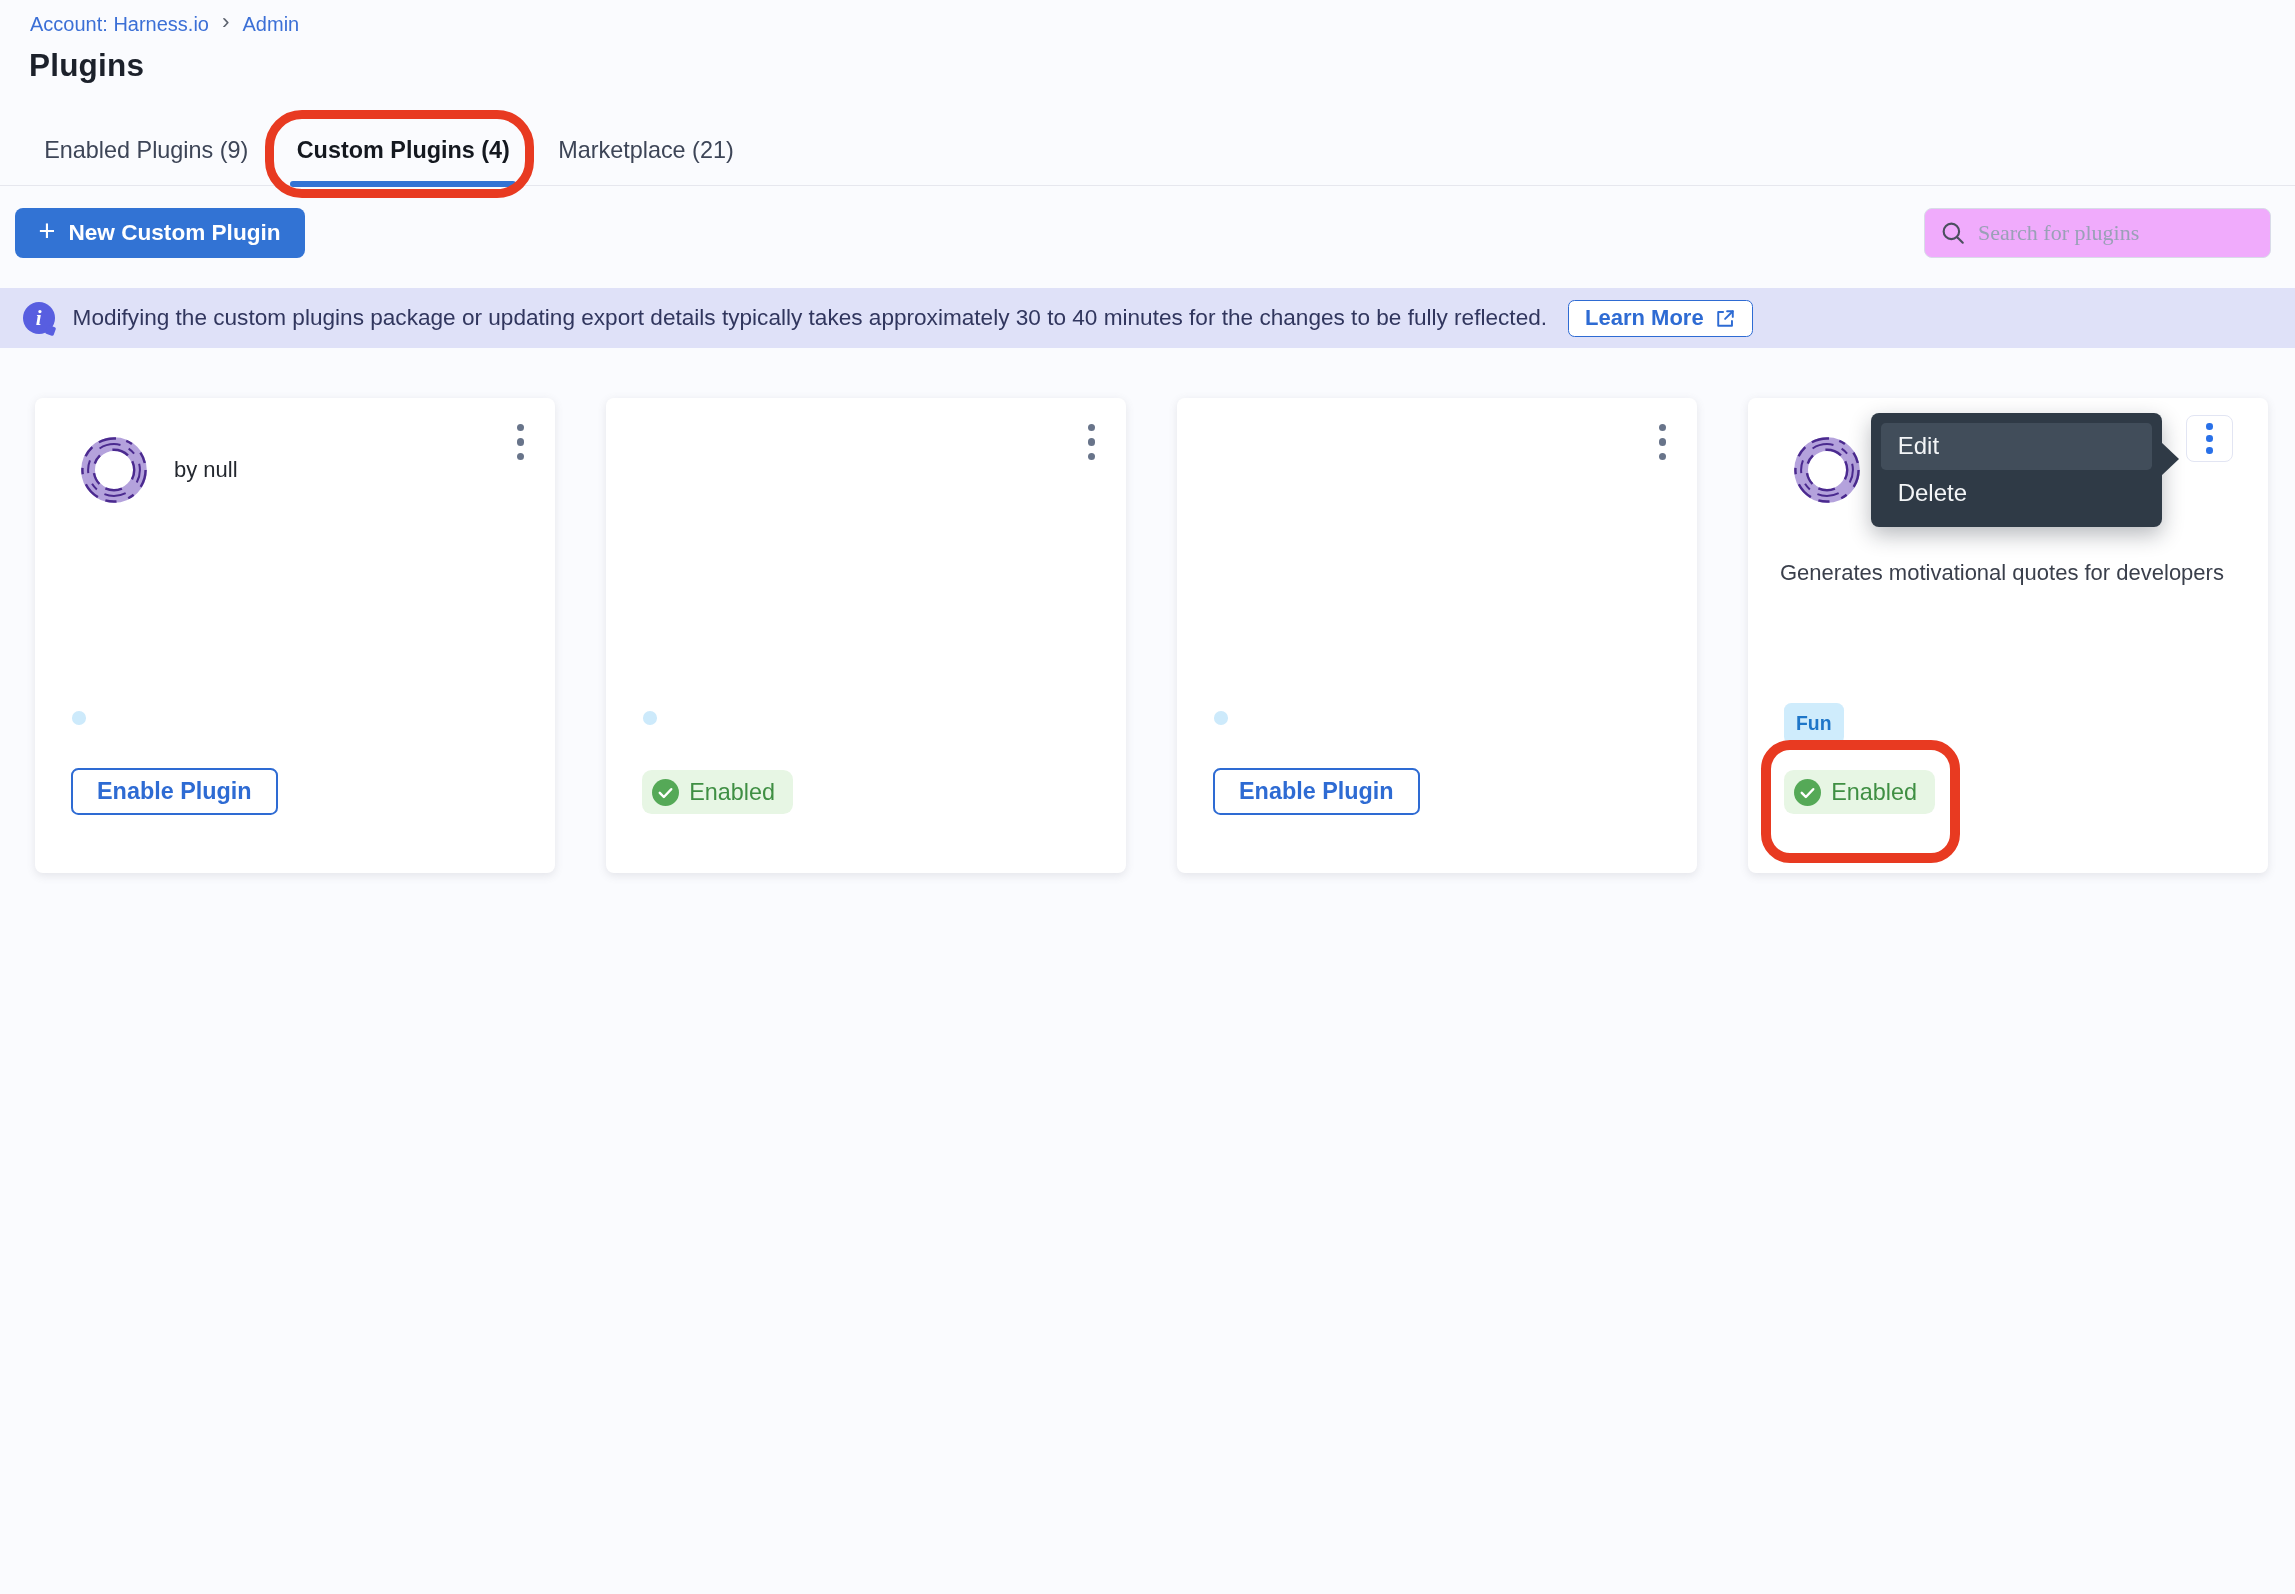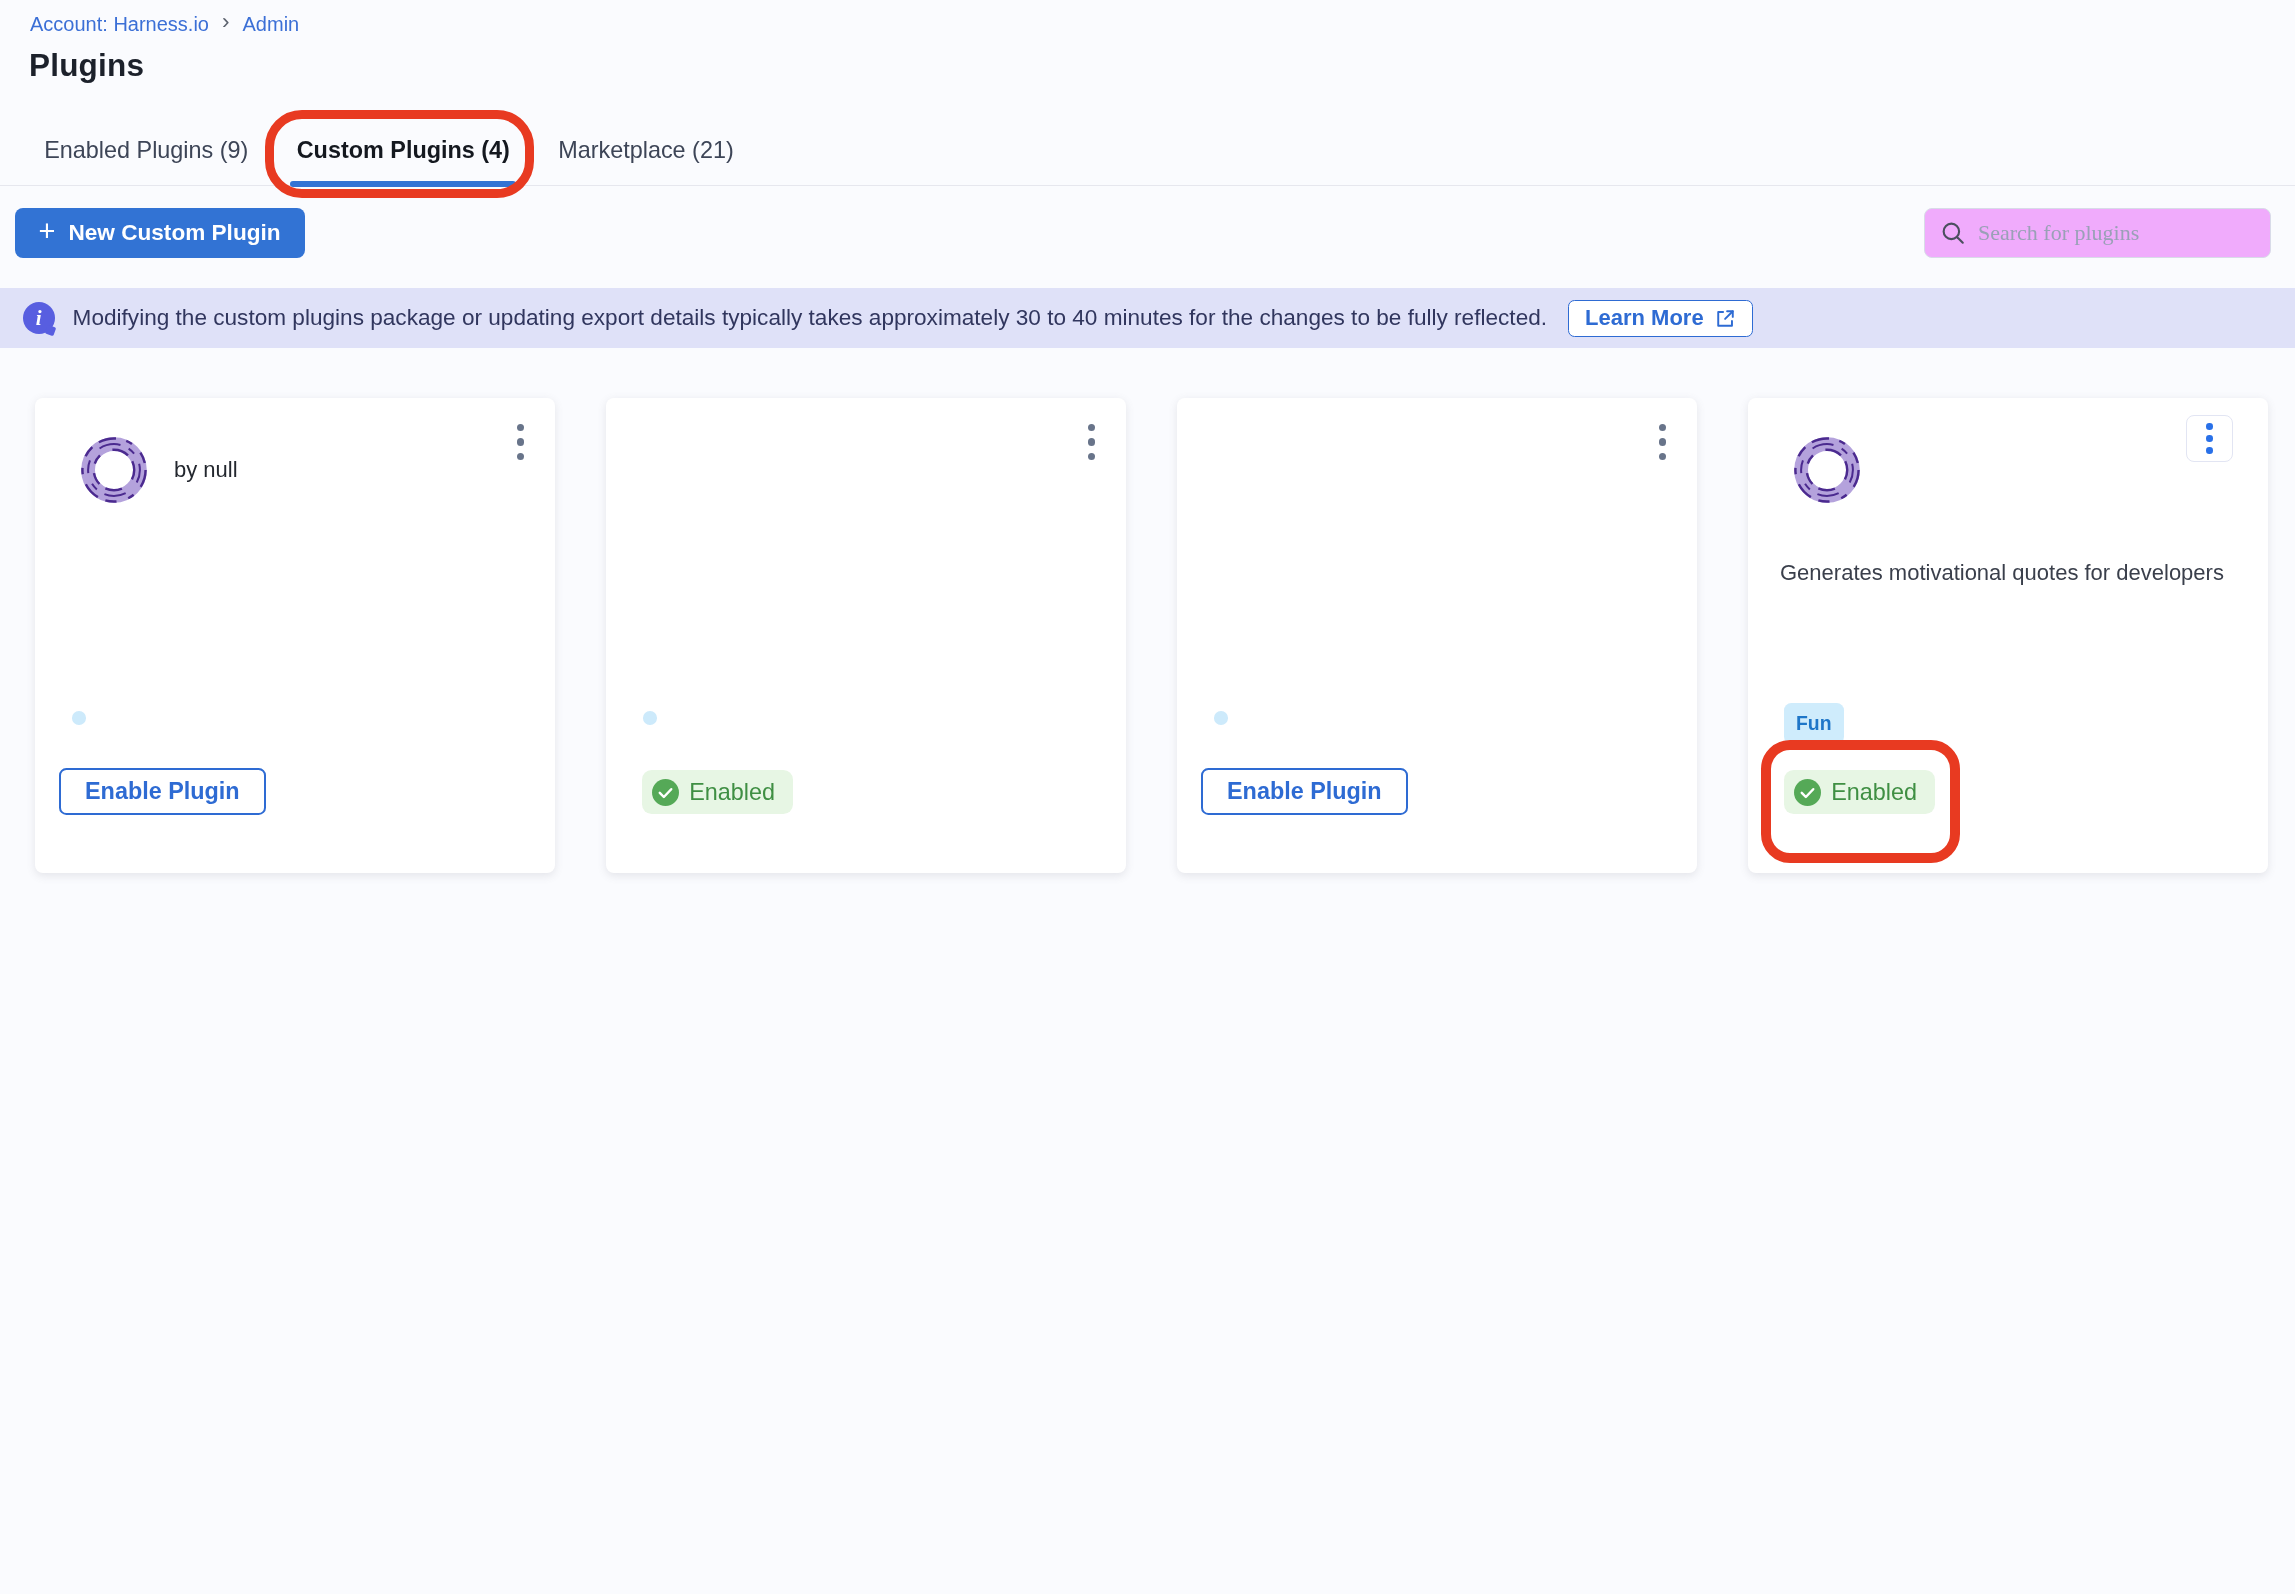--- a/index.html
+++ b/index.html
@@ -53,21 +53,21 @@
   .plugin-name{font-size:25px;font-weight:bold;color:#14181f}
   .plugin-name:empty{display:none}
   .plugin-author{font-size:22px;color:#23272e}
   .plugin-author:empty{display:none}
   .kebab{position:absolute;top:22.6px;right:27.4px;display:flex;flex-direction:column;gap:7.3px;cursor:pointer;padding:3.2px}
   .kebab i{width:7.3px;height:7.3px;border-radius:50%;background:#68748a}
   .plugin-desc{position:absolute;left:32px;right:29px;top:160px;font-size:22px;color:#3a3f4b;line-height:1.35}
   .dot-tag{position:absolute;left:37px;top:313px;width:13.7px;height:13.7px;border-radius:50%;background:#cdeafb}
   .tag{position:absolute;left:36px;top:305px;height:41px;display:flex;align-items:center;padding:0 12px;background:#cfecfc;color:#1e76c8;font-size:19.4px;font-weight:bold;border-radius:7.3px}
   .btn-enable{
-    position:absolute;left:24px;top:370px;height:47px;padding:0 24px;background:#fff;
+    position:absolute;left:36px;top:370px;height:47px;padding:0 24px;background:#fff;
     border:2.4px solid #2e6bd3;border-radius:7.3px;color:#2e6bd3;font-size:23.4px;font-weight:bold;
     display:flex;align-items:center;cursor:pointer;font-family:inherit;
   }
   .badge-enabled{
     position:absolute;left:36px;top:372px;height:44px;display:flex;align-items:center;gap:10.5px;
     padding:0 18px 0 9.7px;background:#e7f6e4;border-radius:9.7px;color:#3f8f43;font-size:23.4px;
   }
   .badge-enabled svg{width:27px;height:27px;flex:none}
   .annotation-badge{position:absolute;left:13px;top:342px;width:179px;height:103px;border:10.5px solid #e83a21;border-radius:29px;pointer-events:none;z-index:6}
   
@@ -198,20 +198,24 @@
     <div class="plugin-desc">Generates motivational quotes for developers</div>
     <div class="tag">Fun</div>
     <div class="badge-enabled">
       <svg viewBox="0 0 33 33">
         <circle cx="16.5" cy="16.5" r="16.5" fill="#55a957"></circle>
         <path d="M9.5 17 l5 5 l9 -9.5" fill="none" stroke="#fff" stroke-width="3" stroke-linecap="round" stroke-linejoin="round"></path>
       </svg>
       <span>Enabled</span>
     </div>
     <div class="annotation-badge"></div>
+    <div class="context-menu">
+      <div class="menu-item highlight">Edit</div>
+      <div class="menu-item">Delete</div>
+    </div>
     <div class="kebab-btn">
         <i></i>
         <i></i>
         <i></i>
       </div>
   </div>
 
 </div>
 
 

